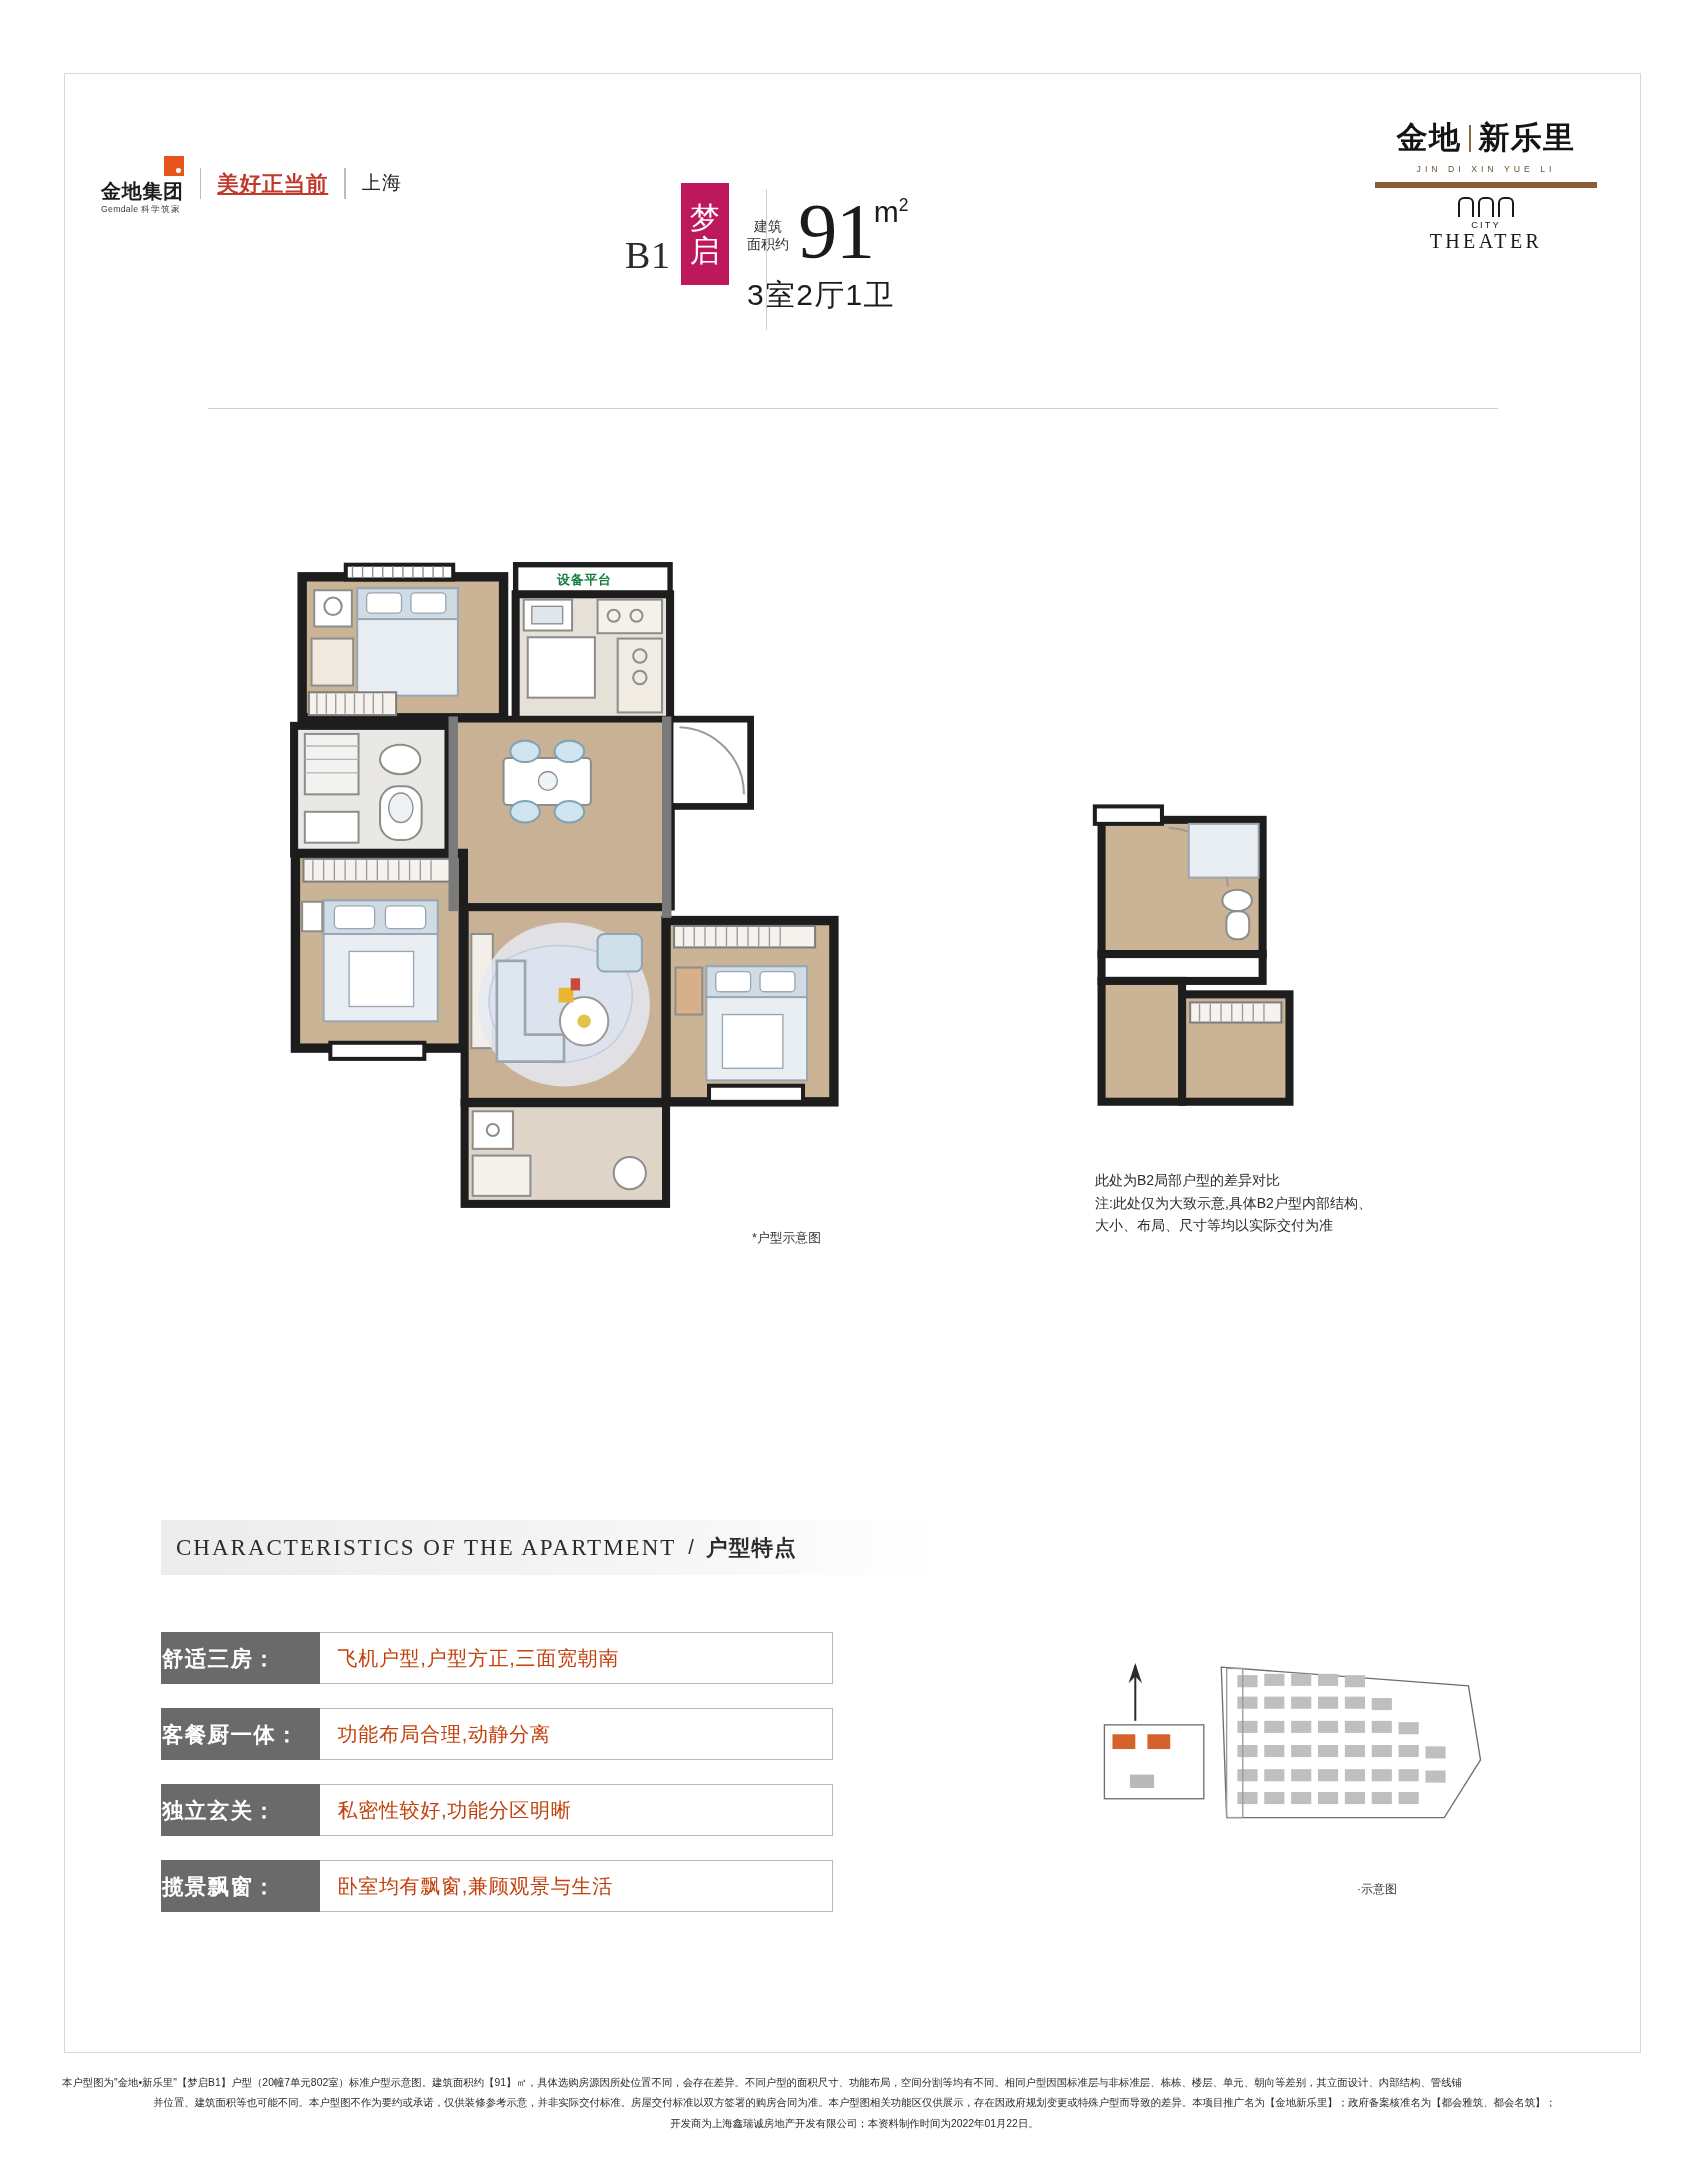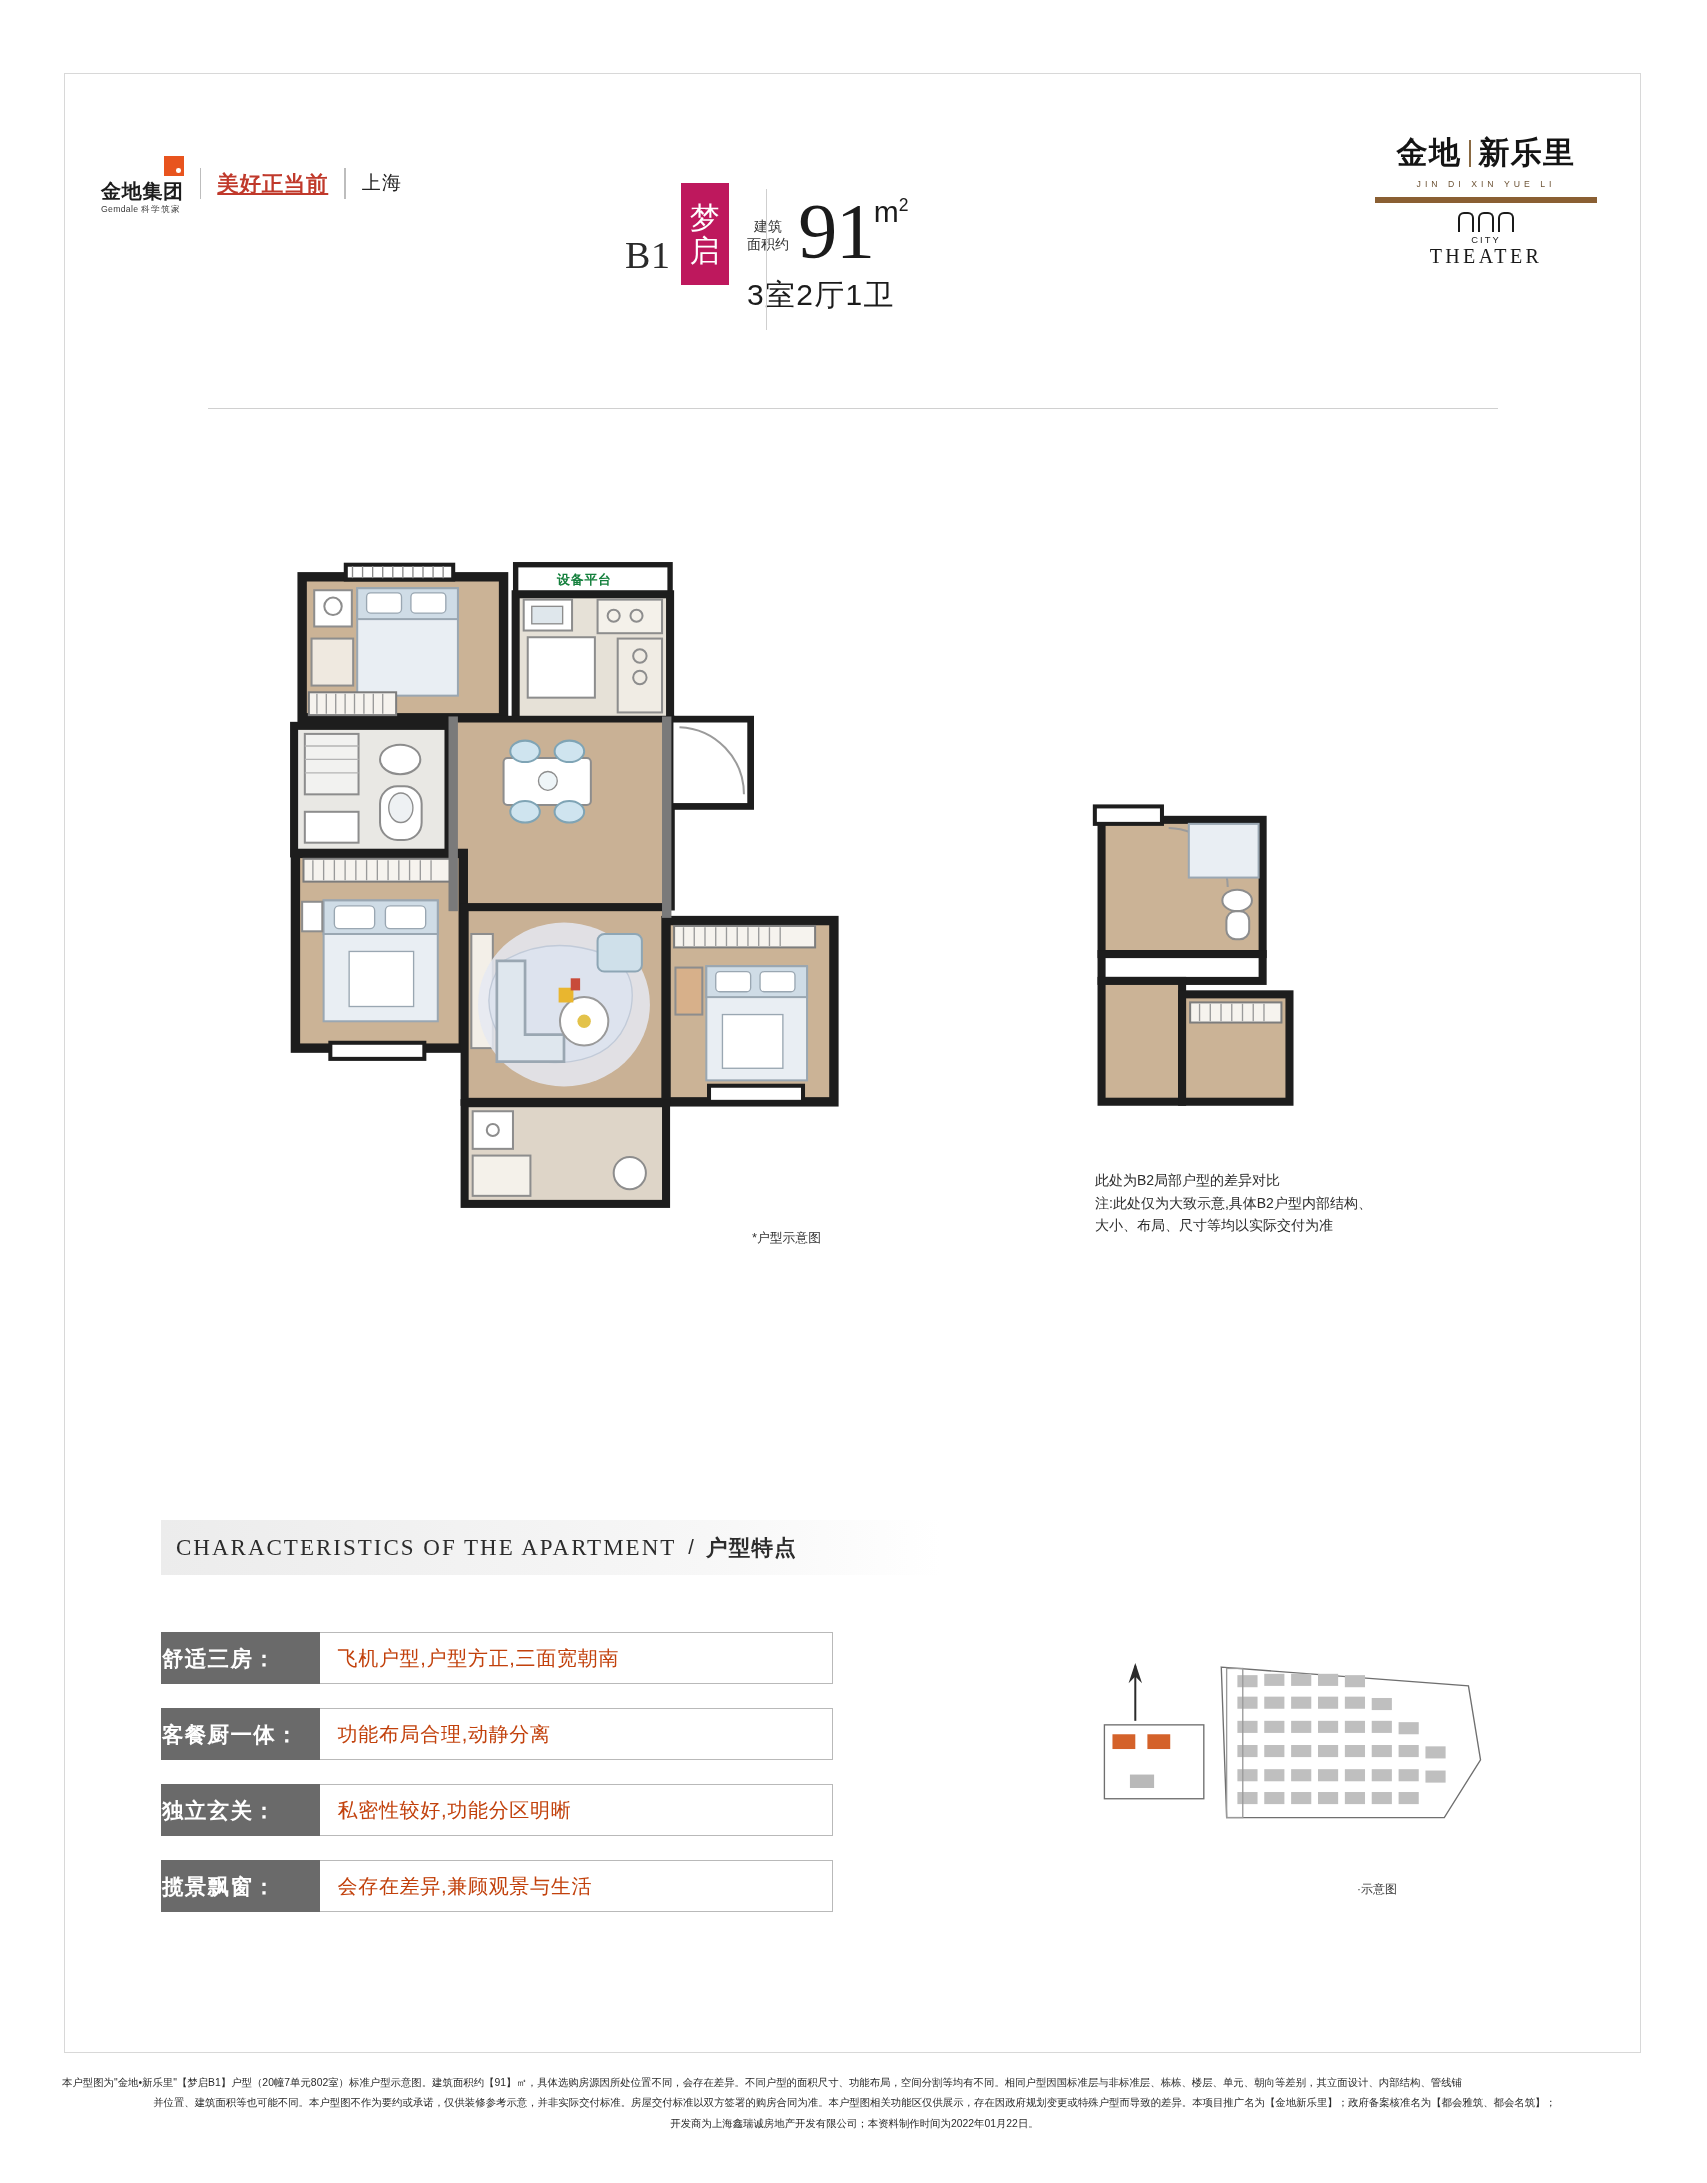--- a/index.html
+++ b/index.html
@@ -90,21 +90,21 @@
   }
   .city-name {
     font-size: 19px;
     color: #222;
     letter-spacing: 1.3px;
   }
 
   
   .brand-right {
     position: absolute;
-    right: 101px; top: 132px;
+    right: 101px; top: 117px;
     width: 242px;
     text-align: center;
   }
   .jd-title {
     font-size: 31px;
     font-weight: bold;
     letter-spacing: 1.3px;
     color: #141414;
     display: flex;
     align-items: center;
@@ -645,21 +645,21 @@
     <div class="feature-row">
       <div class="feature-key">客餐厨一体：</div>
       <div class="feature-val">功能布局合理,动静分离</div>
     </div>
     <div class="feature-row">
       <div class="feature-key">独立玄关：</div>
       <div class="feature-val">私密性较好,功能分区明晰</div>
     </div>
     <div class="feature-row">
       <div class="feature-key">揽景飘窗：</div>
-      <div class="feature-val">会存在差异,兼顾观景与生活</div>
+      <div class="feature-val">卧室均有飘窗,兼顾观景与生活</div>
     </div>
   </div>
 
   <div class="sitemap">
     <svg viewBox="0 0 600 320" width="403" height="215">
 
       <g>
         <line x1="60" y1="10" x2="60" y2="92" stroke="#2b2b2b" stroke-width="3"></line>
         <path d="M 60 6 l 10 30 l -10 -10 l -10 10 z" fill="#2b2b2b"></path>
       </g>

